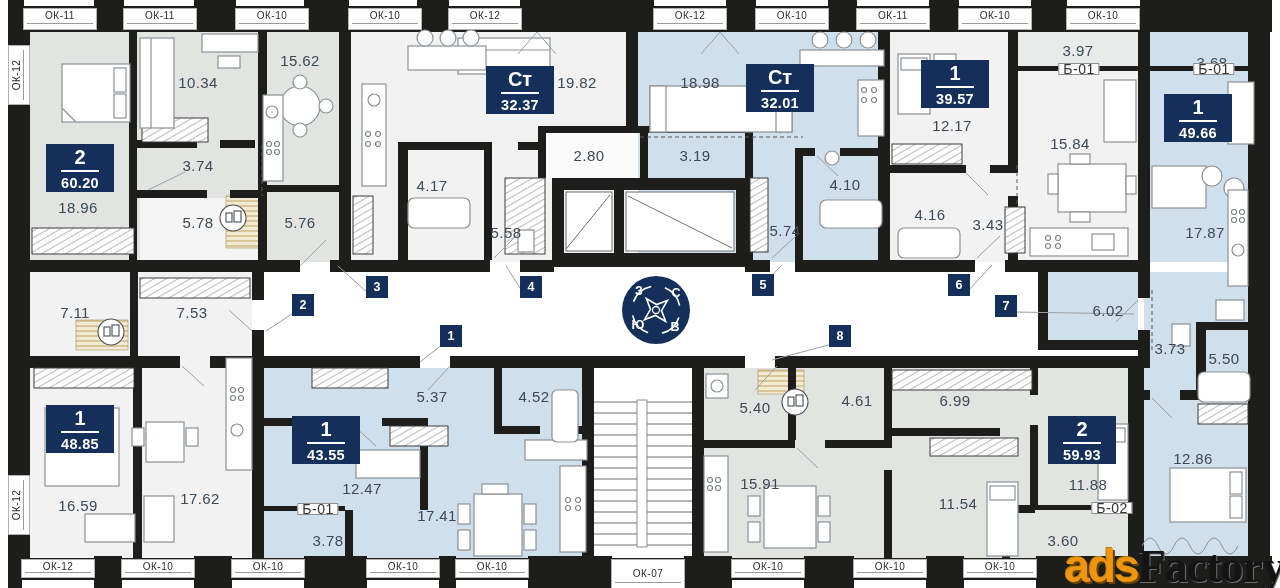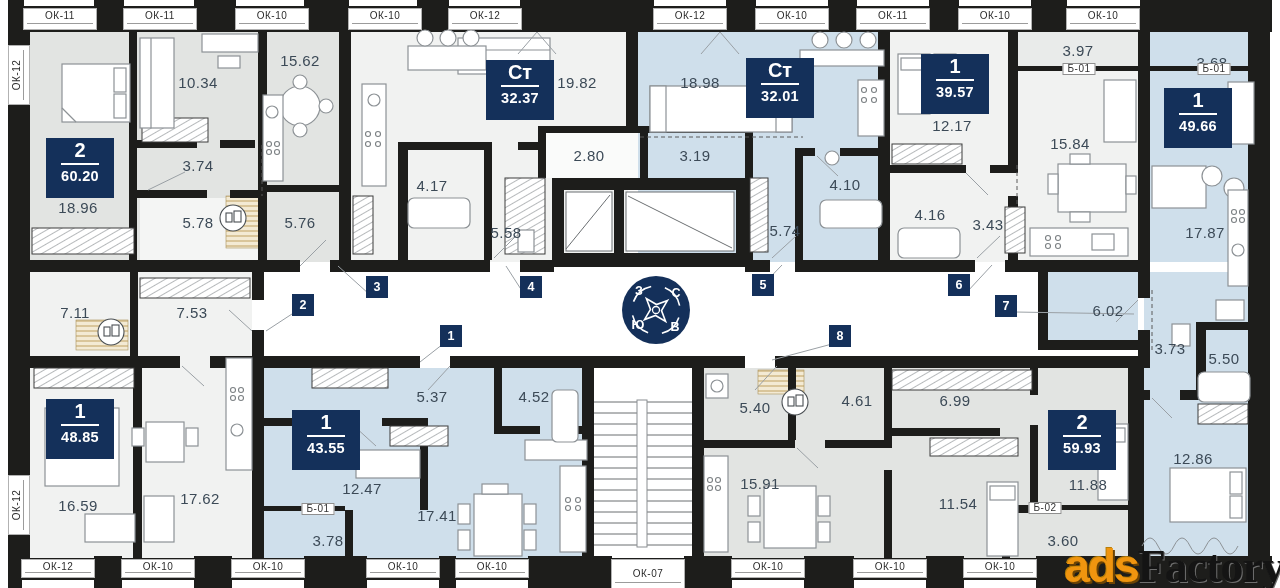--- a/index.html
+++ b/index.html
@@ -2,37 +2,37 @@
 <html><head>
 <meta charset="utf-8">
 <style>
   html,body{margin:0;padding:0;background:#fff;}
   #stage{position:relative;width:1280px;height:588px;background:#ffffff;overflow:hidden;
          font-family:"Liberation Sans", sans-serif;}
   #plan-svg{position:absolute;left:0;top:0;}
   .room-label{position:absolute;transform:translate(-50%,-50%);color:#3c4a57;font-size:15px;
       letter-spacing:.4px;white-space:nowrap;z-index:30;}
   .badge{position:absolute;transform:translate(-50%,-50%);background:#14305a;color:#fff;
-      width:66px;height:58px;display:flex;flex-direction:column;align-items:center;
+      width:66px;height:46px;display:flex;flex-direction:column;align-items:center;justify-content:center;
       z-index:32;box-shadow:0 0 0 1px #14305a;}
   .badge .num{font-size:20px;font-weight:bold;line-height:22px;}
   .badge .sep{width:38px;height:2px;background:#fff;margin:2px 0 3px;}
   .badge .area{font-size:14.5px;font-weight:bold;letter-spacing:.3px;}
   .marker{position:absolute;transform:translate(-50%,-50%);background:#14305a;color:#fff;
       width:22px;height:22px;display:flex;align-items:center;justify-content:center;
       font-size:12.5px;font-weight:bold;z-index:33;}
   .win{position:absolute;background:#fff;border:1px solid #b2b2b2;box-sizing:border-box;z-index:20;
       display:flex;align-items:center;justify-content:center;}
   .win:after{content:"";position:absolute;left:3px;right:3px;top:70%;border-top:1px solid #9b9b9b;}
   .win-v:after{left:70%;right:auto;top:4px;bottom:4px;border-top:none;border-left:1px solid #9b9b9b;}
   .win span{font-size:10px;letter-spacing:.5px;color:#2c2c2c;line-height:10px;margin-top:-6px;}
   .win-v span{transform:rotate(-90deg);margin-top:0;margin-left:-4px;white-space:nowrap;}
   .win-b span{margin-top:-4px;}
   .balc{position:absolute;transform:translate(-50%,-50%);background:#fff;border:1px solid #8f8f8f;
-      font-size:10px;color:#333;padding:0 4px;line-height:10px;letter-spacing:.5px;z-index:31;}
+      font-size:14px;color:#333;padding:0 4px;line-height:10px;letter-spacing:.5px;z-index:31;}
   .cletter{position:absolute;transform:translate(-50%,-50%);color:#fff;font-size:12.5px;font-weight:bold;z-index:34;}
   #watermark{position:absolute;right:-4px;bottom:-2px;z-index:50;white-space:nowrap;font-size:46px;line-height:46px;}
   #watermark .wm-accent{color:#f0950f;font-weight:800;letter-spacing:-2px;
       text-shadow:2px 2px 0 #6b4304,-1px -1px 0 #b97f07;}
   #watermark .wm-rest{color:#141414;font-family:"Liberation Serif",serif;font-weight:bold;
       text-shadow:1px 1px 0 #6e6e6e;letter-spacing:-1px;}
 </style>
 </head>
 <body>
 
@@ -554,18 +554,18 @@
     <div class="marker" style="left: 303px; top: 305px;">2</div>
     <div class="marker" style="left: 377px; top: 287px;">3</div>
     <div class="marker" style="left: 531px; top: 287px;">4</div>
     <div class="marker" style="left: 763px; top: 285px;">5</div>
     <div class="marker" style="left: 959px; top: 285px;">6</div>
     <div class="marker" style="left: 1006px; top: 306px;">7</div>
     <div class="marker" style="left: 840px; top: 336px;">8</div>
     <div class="balc" style="left: 1079px; top: 69px;">Б-01</div>
     <div class="balc" style="left: 1214px; top: 69px;">Б-01</div>
     <div class="balc" style="left: 318px; top: 509px;">Б-01</div>
-    <div class="balc" style="left: 1045px; top: 508px; text-align: center;">Б-02</div>
+    <div class="balc" style="left: 1112px; top: 508px; text-align: center;">Б-02</div>
     <div class="cletter" style="left: 639px; top: 291px;">З</div>
     <div class="cletter" style="left: 676px; top: 293px;">С</div>
     <div class="cletter" style="left: 638px; top: 325px;">Ю</div>
     <div class="cletter" style="left: 675px; top: 327px;">В</div>
   </div>
 
 </body></html>

